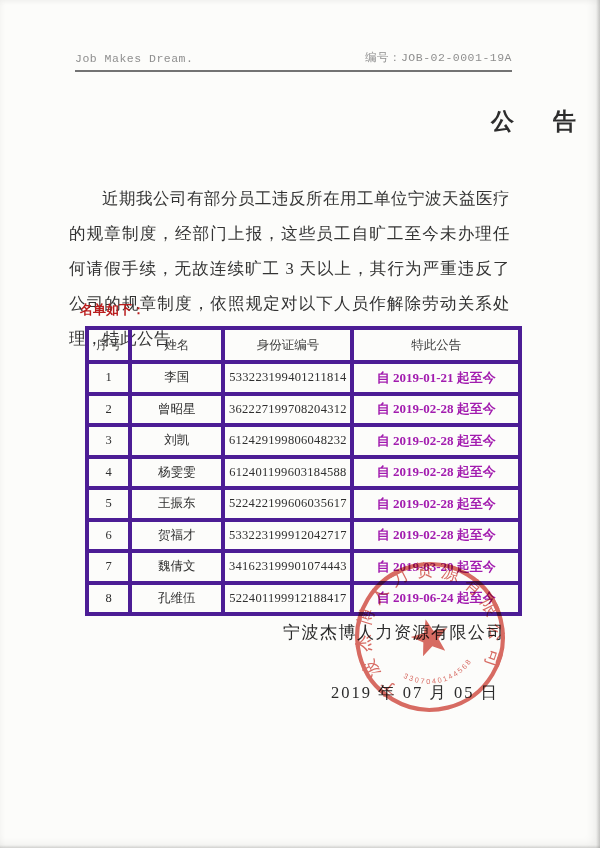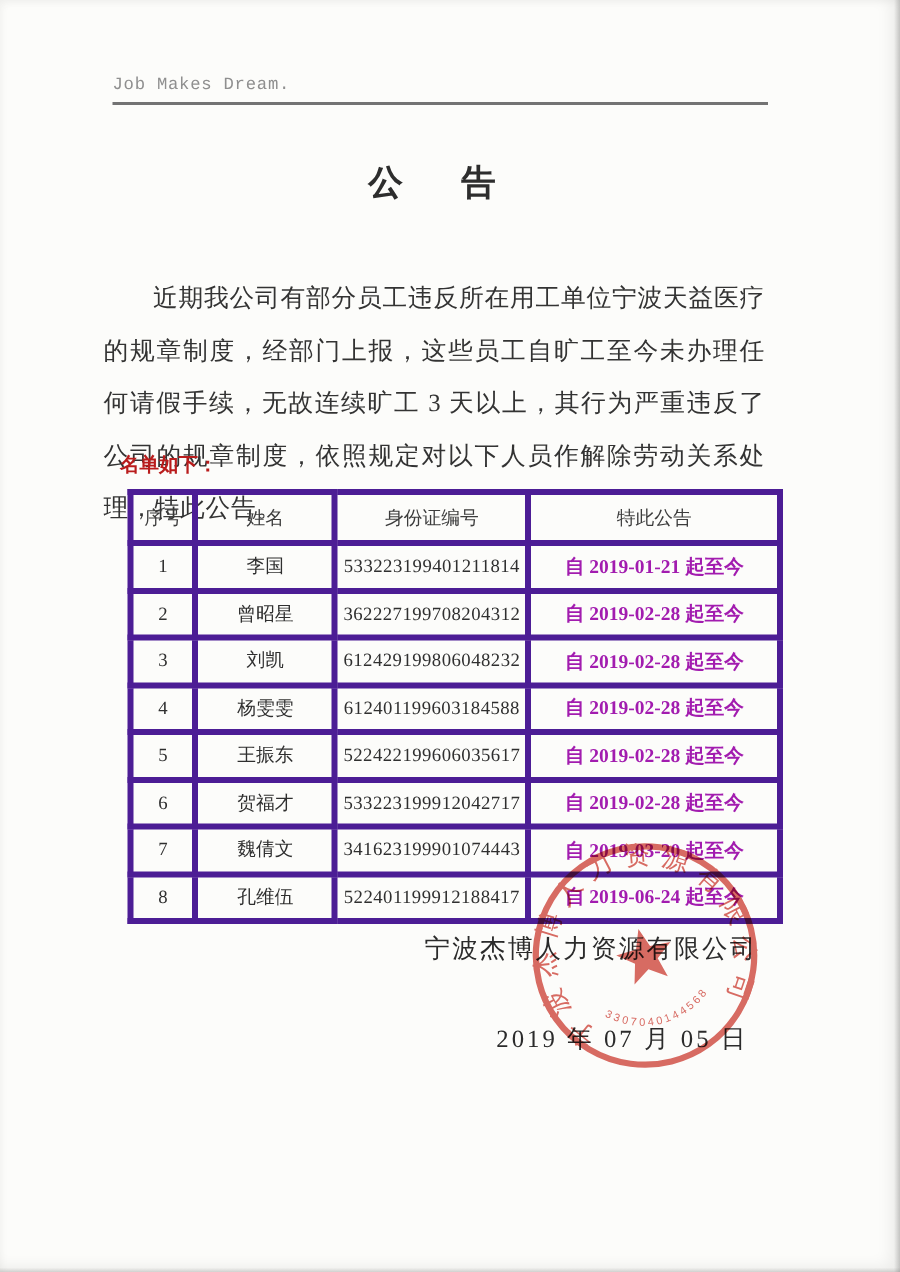--- a/index.html
+++ b/index.html
@@ -16,21 +16,21 @@
 
   .doc-header {
     position:absolute; top:50px; left:75px; right:88px;
     display:flex; justify-content:space-between; align-items:flex-end;
     border-bottom:2px solid #737373; padding-bottom:5px;
     font-family:"Liberation Mono","DejaVu Sans Mono",monospace;
     font-size:11.5px; color:#8f8f8f; letter-spacing:0.5px;
   }
 
   .doc-title {
-    position:absolute; top:106px; left:0; width:584px; text-align:center;
+    position:absolute; top:106px; left:0; width:584px; text-align:right;
     font-size:23px; font-weight:bold; letter-spacing:8px; color:#2d2d2d;
   }
 
   .doc-body {
     position:absolute; top:181px; left:69px; width:441px;
     font-size:16.5px; line-height:35px; text-align:justify; text-indent:2em;
     color:#333; letter-spacing:0.5px;
   }
 
   .list-label { position:absolute; top:301px; left:80px; font-size:13px; font-weight:bold; color:#b91c1c; }
@@ -68,20 +68,21 @@
     pointer-events:none;
   }
 </style>
 </head>
 <body>
 
 <div class="page">
 
   <div class="doc-header">
     <span>Job Makes Dream.</span>
+    <span>编号：JOB-02-0001-19A</span>
   </div>
 
   <div class="doc-title">公　告</div>
 
   <div class="doc-body">近期我公司有部分员工违反所在用工单位宁波天益医疗的规章制度，经部门上报，这些员工自旷工至今未办理任何请假手续，无故连续旷工 3 天以上，其行为严重违反了公司的规章制度，依照规定对以下人员作解除劳动关系处理，特此公告。</div>
 
   <div class="list-label">名单如下：</div>
 
   <table class="roster">
     <colgroup>

